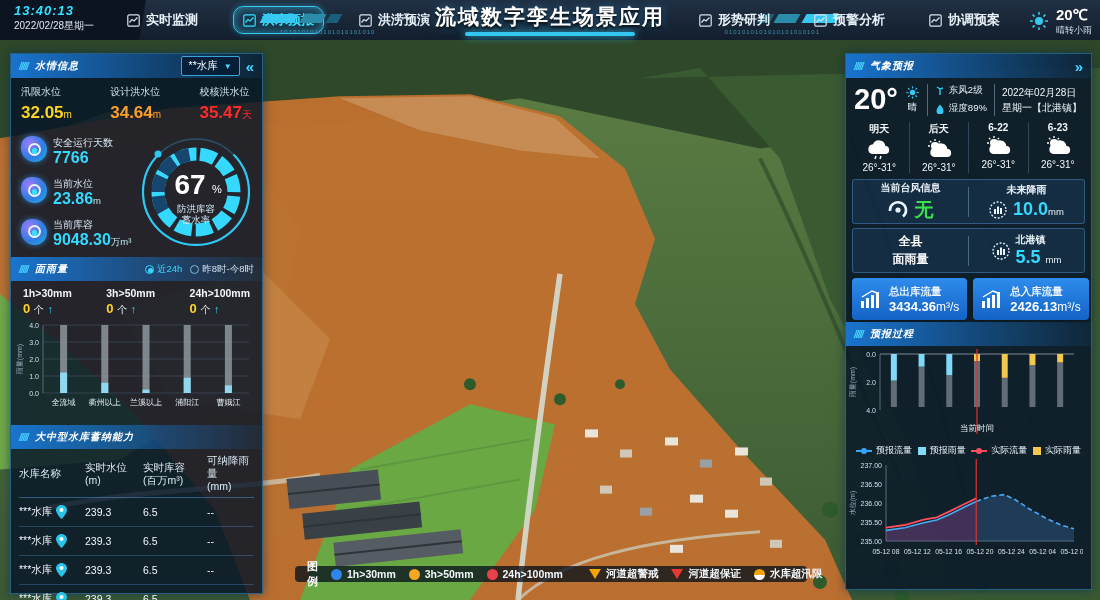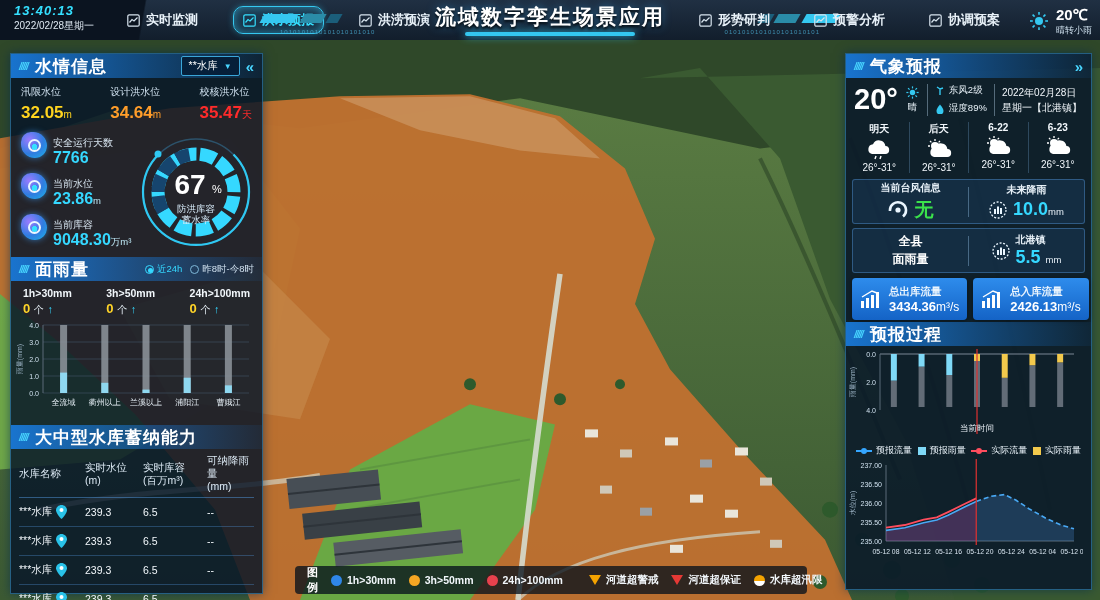--- a/index.html
+++ b/index.html
@@ -47,35 +47,35 @@
 
   
   .panel { position:absolute; z-index:20; background:rgba(7,22,40,.84);
     border:1px solid rgba(60,160,220,.5); box-shadow:0 0 10px rgba(0,40,80,.6);
     display:flex; flex-direction:column; }
   #left-panel  { left:10px; top:53px; width:253px; height:541px; }
   #right-panel { right:8px; top:53px; width:247px; height:537px; }
   .sec-hdr { height:24px; flex:0 0 24px; display:flex; align-items:center; gap:7px; padding:0 8px;
     background:linear-gradient(90deg,rgba(25,120,215,.95) 0%,rgba(25,120,215,.45) 55%,rgba(25,120,215,.08) 100%); }
   .slashes { font-size:10px; font-weight:bold; font-style:italic; color:#49d6ff; letter-spacing:-1px; }
-  .sec-title { font-size:17px; font-weight:bold; color:#fff; letter-spacing:1px; }
+  .sec-title { font-size:10px; font-weight:bold; color:#fff; letter-spacing:1px;font-style:italic; }
   .hdr-right { margin-left:auto; display:flex; align-items:center; gap:6px; }
   .collapse { color:#49d6ff; font-size:15px; font-weight:bold; cursor:pointer; line-height:1; }
   .selector { display:flex; align-items:center; gap:6px; font-size:10.5px; color:#fff;
     border:1px solid #3aa6d8; background:rgba(5,30,55,.9); padding:2px 7px; border-radius:2px; cursor:pointer; }
   .selector .caret { color:#49d6ff; font-size:8px; }
 
   
   #levels { display:flex; justify-content:space-between; padding:7px 10px 4px; }
   .level-col .lbl { font-size:10px; color:#cfe0ee; margin-bottom:4px; }
   .level-col .val { font-size:17px; font-weight:bold; }
   .level-col .val small { font-size:10px; font-weight:normal; }
   #stats-gauge { display:flex; padding:2px 4px 0 10px; height:128px; flex:0 0 128px; }
   #stat-col { width:112px; display:flex; flex-direction:column; justify-content:space-between; padding:3px 0 6px; }
-  .stat-item { display:flex; gap:6px; }
+  .stat-item { display:flex; align-items:center; gap:6px; }
   .stat-icon { width:26px; height:26px; flex:0 0 26px; border-radius:38% 52% 46% 52%;
     background:radial-gradient(circle at 32% 30%,#9a7bff,#2f7de0 55%,#1db4e8);
     display:flex; align-items:center; justify-content:center; box-shadow:0 0 6px rgba(60,160,255,.6); }
   .stat-icon i { width:13px; height:13px; border-radius:50%; border:2px solid #eaf6ff; display:block;
     background:radial-gradient(circle at 50% 65%,#35e0ff 40%,transparent 41%); }
   .stat-txt .lbl { font-size:10px; color:#d7e4ef; }
   .stat-txt .val { font-size:16px; font-weight:bold; color:#35d8ff; line-height:1.05; }
   .stat-txt .val small { font-size:9.5px; font-weight:normal; color:#bfe9f7; }
   #gauge-box { flex:1; display:flex; align-items:center; justify-content:center; }
 
@@ -133,21 +133,21 @@
   .flow-txt .v small { font-size:12px; font-weight:normal; }
   #fp-legend { display:flex; align-items:center; justify-content:space-between; padding:6px 10px 0; }
   .fp-item { display:flex; align-items:center; gap:4px; font-size:9px; color:#e8f1f8; }
   .mk-sq { width:8px; height:8px; display:inline-block; }
   .mk-line { width:16px; height:8px; display:inline-block; position:relative; }
   .mk-line::before { content:""; position:absolute; left:0; top:3.5px; width:16px; height:1.5px; background:currentColor; }
   .mk-line::after { content:""; position:absolute; left:5px; top:1px; width:6px; height:6px; border-radius:50%; background:currentColor; }
   #proc-rain-chart, #level-chart { padding:0 2px; }
 
   
-  #map-legend { position:absolute; left:295px; top:566px; width:512px; height:28px; z-index:25;
+  #map-legend { position:absolute; left:295px; top:566px; width:512px; height:16px; z-index:25;
     background:rgba(8,18,28,.78); border-radius:4px; display:flex; align-items:center; gap:13px; padding:0 12px; }
   #map-legend .lg-title { font-size:11px; font-weight:bold; color:#fff; }
   .lg-item { display:flex; align-items:center; gap:5px; font-size:10.5px; font-weight:bold; color:#f2f7fb; white-space:nowrap; }
   .lg-dot { width:11px; height:11px; border-radius:50%; display:inline-block; }
   .lg-tri { width:0; height:0; border-left:6px solid transparent; border-right:6px solid transparent; border-top:10px solid currentColor; display:inline-block; }
   .lg-half { width:11px; height:11px; border-radius:50%; display:inline-block;
     background:linear-gradient(180deg,#f5a300 55%,#ffffff 56%); }
   .lg-gap { flex:1; }
 </style>
 </head>

